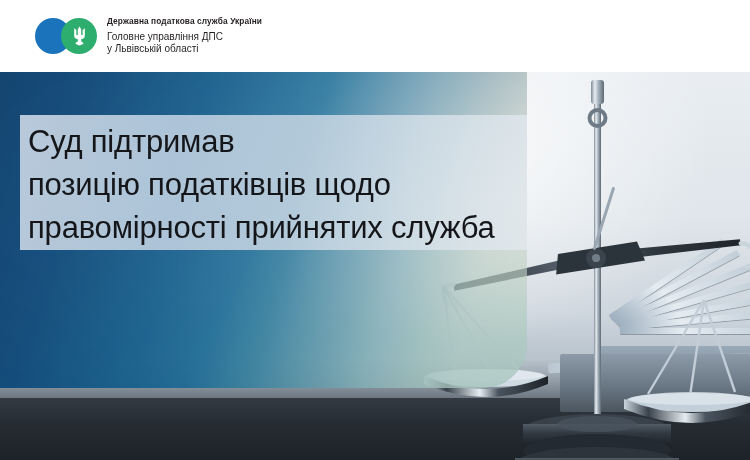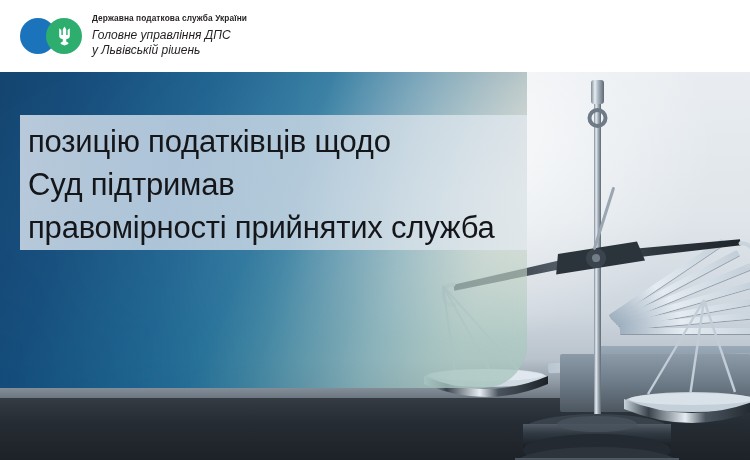--- a/index.html
+++ b/index.html
@@ -15,21 +15,21 @@
     background:#ffffff;
     overflow:hidden;
   }
 
   
   .header{
     position:absolute; left:0; top:0;
     width:750px; height:72px;
     background:#ffffff;
     display:flex; align-items:center;
-    padding-left:20px;
+    padding-left:35px;
     z-index:40;
   }
   .logo-mark{
     position:relative;
     width:62px; height:36px;
     flex:0 0 62px;
     margin-right:10px;
   }
   .logo-circle{
     position:absolute; top:0;
@@ -48,21 +48,21 @@
   .logo-text{
     display:flex; flex-direction:column; justify-content:center;
     color:#231f20;
     line-height:1.28;
   }
   .logo-title{
     font-size:8.3px; font-weight:bold; letter-spacing:.1px;
     margin-bottom:4px; white-space:nowrap;
   }
   .logo-sub{
-    font-size:12px; font-weight:normal; white-space:nowrap;font-style:italic;
+    font-size:10px; font-weight:normal; white-space:nowrap;
   }
 
   
   .scene{
     position:absolute; left:0; top:72px;
     width:750px; height:388px;
     overflow:hidden;
     background:#d3d9e0;
   }
   
@@ -306,38 +306,38 @@
       <rect x="515" y="386" width="164" height="22" fill="url(#base1)"></rect>
       <ellipse cx="597" cy="408" rx="82" ry="17" fill="#171b20"></ellipse>
       <ellipse cx="597" cy="352" rx="40" ry="8" fill="#49535d" opacity=".8"></ellipse>
     </svg>
   </div>
 
   <div class="blue-panel"></div>
   <div class="blue-panel-warm"></div>
 
   <div class="headline-box">
+    <div class="headline">Суд підтримав</div>
     <div class="headline">позицію податківців щодо</div>
-    <div class="headline">Суд підтримав</div>
     <div class="headline">правомірності прийнятих служба</div>
   </div>
 
   <div class="header">
     <div class="logo-mark">
       <div class="logo-circle blue"></div>
       <div class="logo-circle green"></div>
       <div class="trident">
         <svg width="17" height="20" viewBox="0 0 34 40">
           <path fill="#ffffff" d="M17 1 L20.4 6.6 L20.4 18 L23.3 18 L23.3 7.8 L27.6 4.6 L27.6 20.5
             q0 3.2 -2.9 4.4 L20.4 26.6 L20.4 31.2 L24.6 33.6 L24.6 36 L17 39.2 L9.4 36 L9.4 33.6
             L13.6 31.2 L13.6 26.6 L9.3 25 q-2.9 -1.2 -2.9 -4.4 L6.4 4.6 L10.7 7.8 L10.7 18
             L13.6 18 L13.6 6.6 Z"></path>
         </svg>
       </div>
     </div>
     <div class="logo-text">
       <div class="logo-title">Державна податкова служба України</div>
       <div class="logo-sub">Головне управління ДПС</div>
-      <div class="logo-sub">у Львівській рішень</div>
+      <div class="logo-sub">у Львівській області</div>
     </div>
   </div>
 
 </div>
 
 </body></html>

